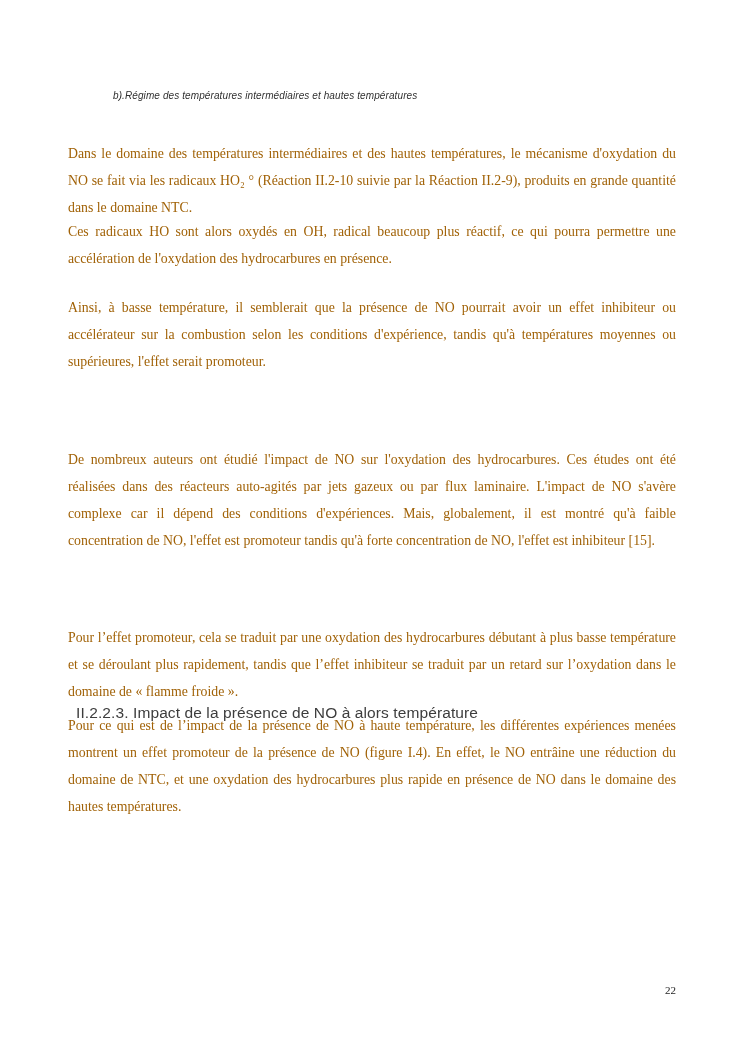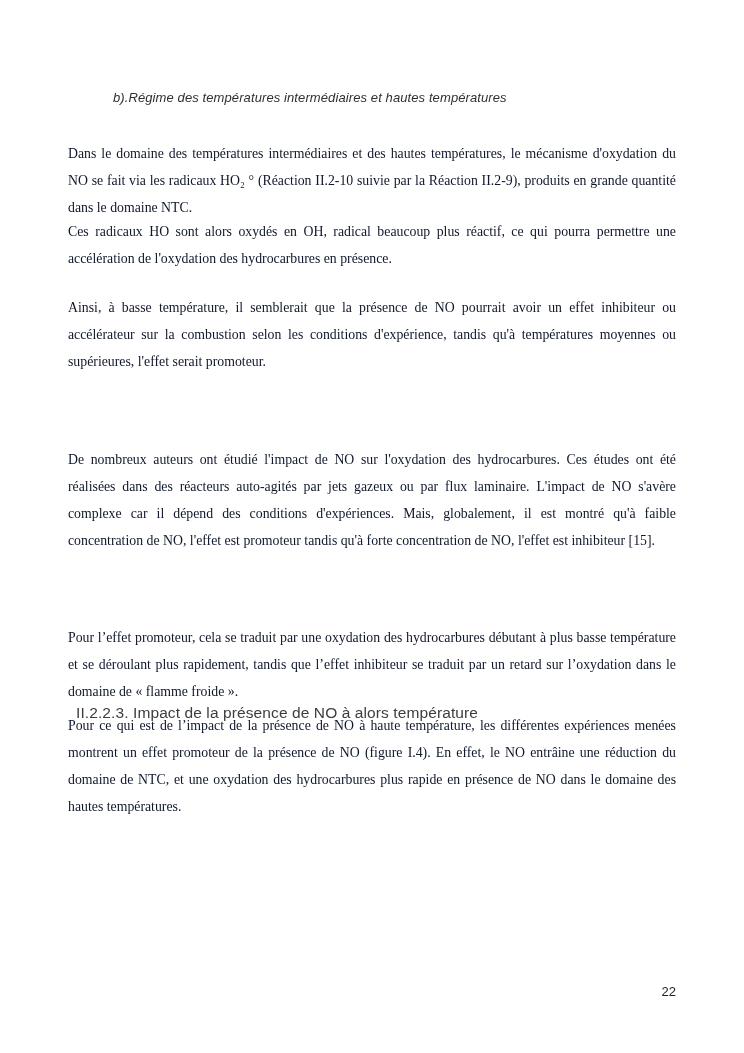--- a/index.html
+++ b/index.html
@@ -15,33 +15,33 @@
     overflow: hidden;
     font-family: "Liberation Serif", serif;
   }
   .sub-heading-italic {
     position: absolute;
     left: 113px;
     top: 90px;
     width: 560px;
     font-family: "Liberation Sans", sans-serif;
     font-style: italic;
-    font-size: 13px;
+    font-size: 10px;
     color: #303030;
     letter-spacing: 0.1px;
   }
   .body-par {
     position: absolute;
     left: 68px;
     width: 608px;
     font-family: "Liberation Serif", serif;
     font-size: 13.8px;
     line-height: 27px;
     text-align: justify;
-    color: #0f172a;
+    color: #a16207;
   }
   .par-1 { top: 126px; }
   .par-2 { top: 204px; }
   .par-3 { top: 280px; }
   .par-4 { top: 432px; }
   .par-5 { top: 608px; margin-top: 16px; }
   .par-6 { top: 698px; }
   .section-heading {
     position: absolute;
     left: 76px;
@@ -51,22 +51,22 @@
     font-weight: 400;
     color: #3d3d3d;
     letter-spacing: 0.1px;
   }
   .h-222 { top: 389px; }
   .h-223 { top: 704px; }
   .page-number {
     position: absolute;
     right: 68px;
     top: 984px;
-    font-family: Liberation Sans, sans-serif;
-    font-size: 13px;
+    font-family: Liberation Serif, serif;
+    font-size: 11px;
     color: #1e1e1e;
   }
 </style>
 </head>
 <body>
 
 <div class="page">
 
   <div class="sub-heading-italic">b).Régime des températures intermédiaires et hautes températures</div>
 

